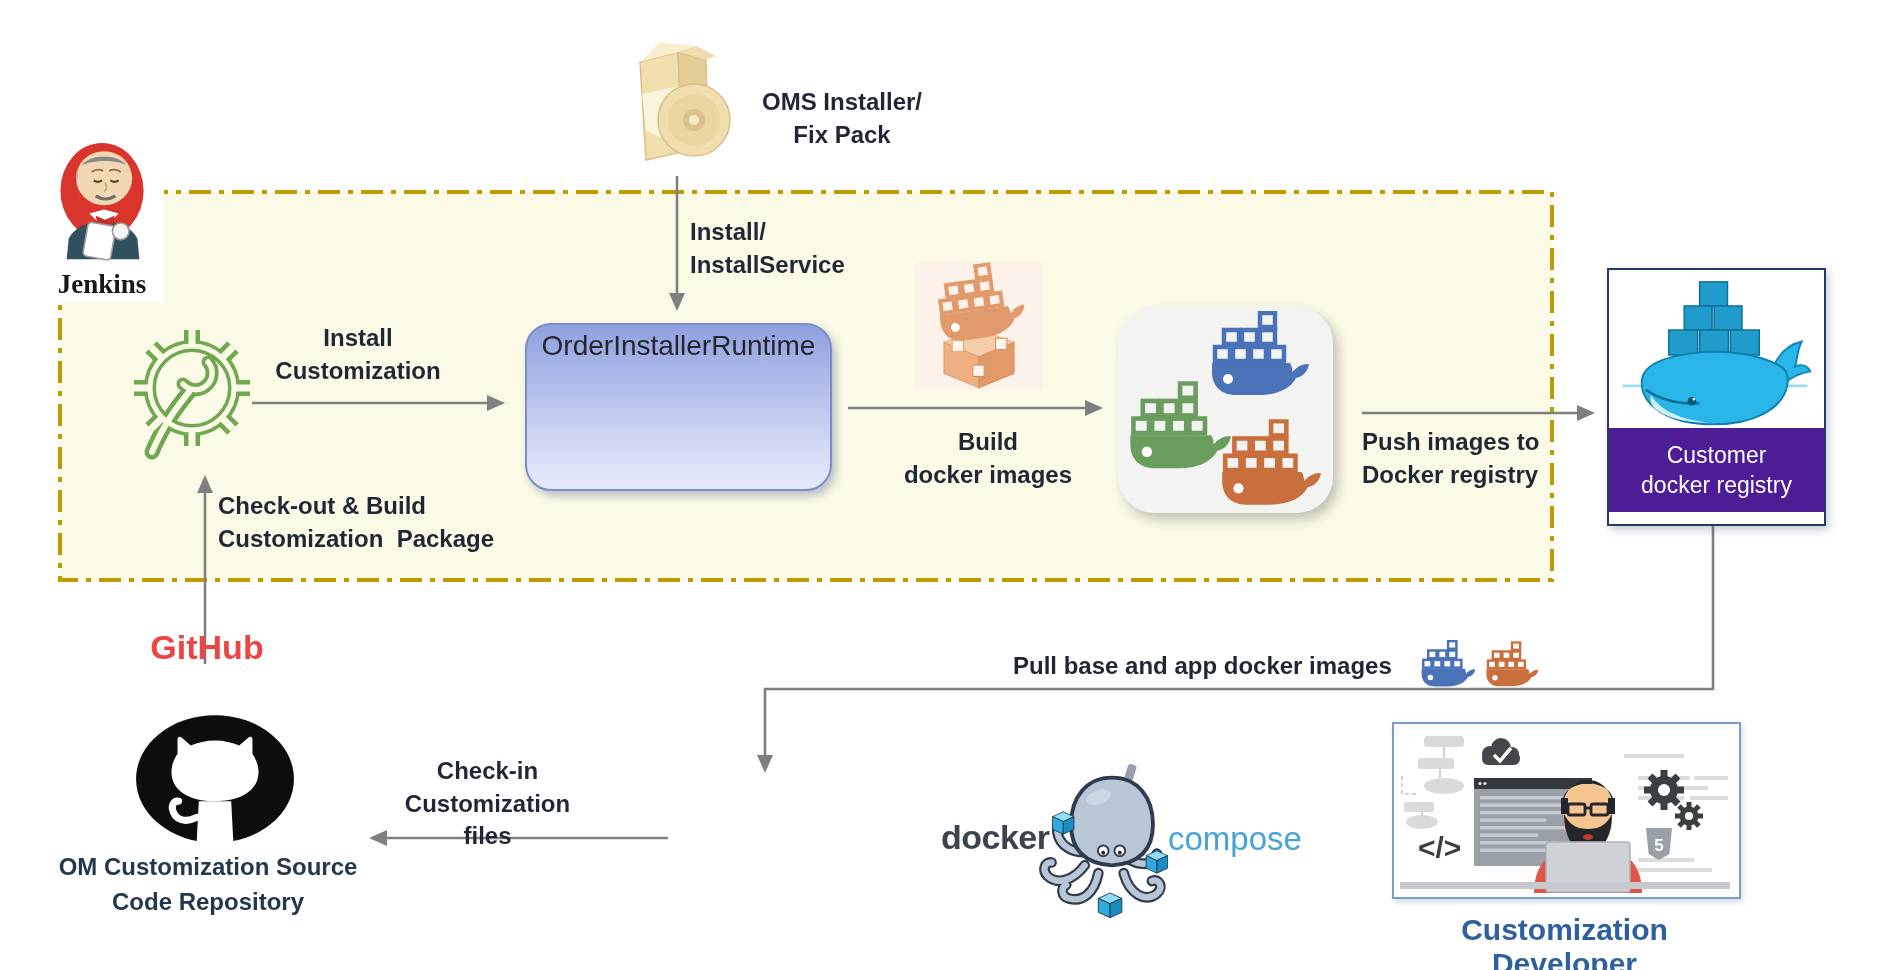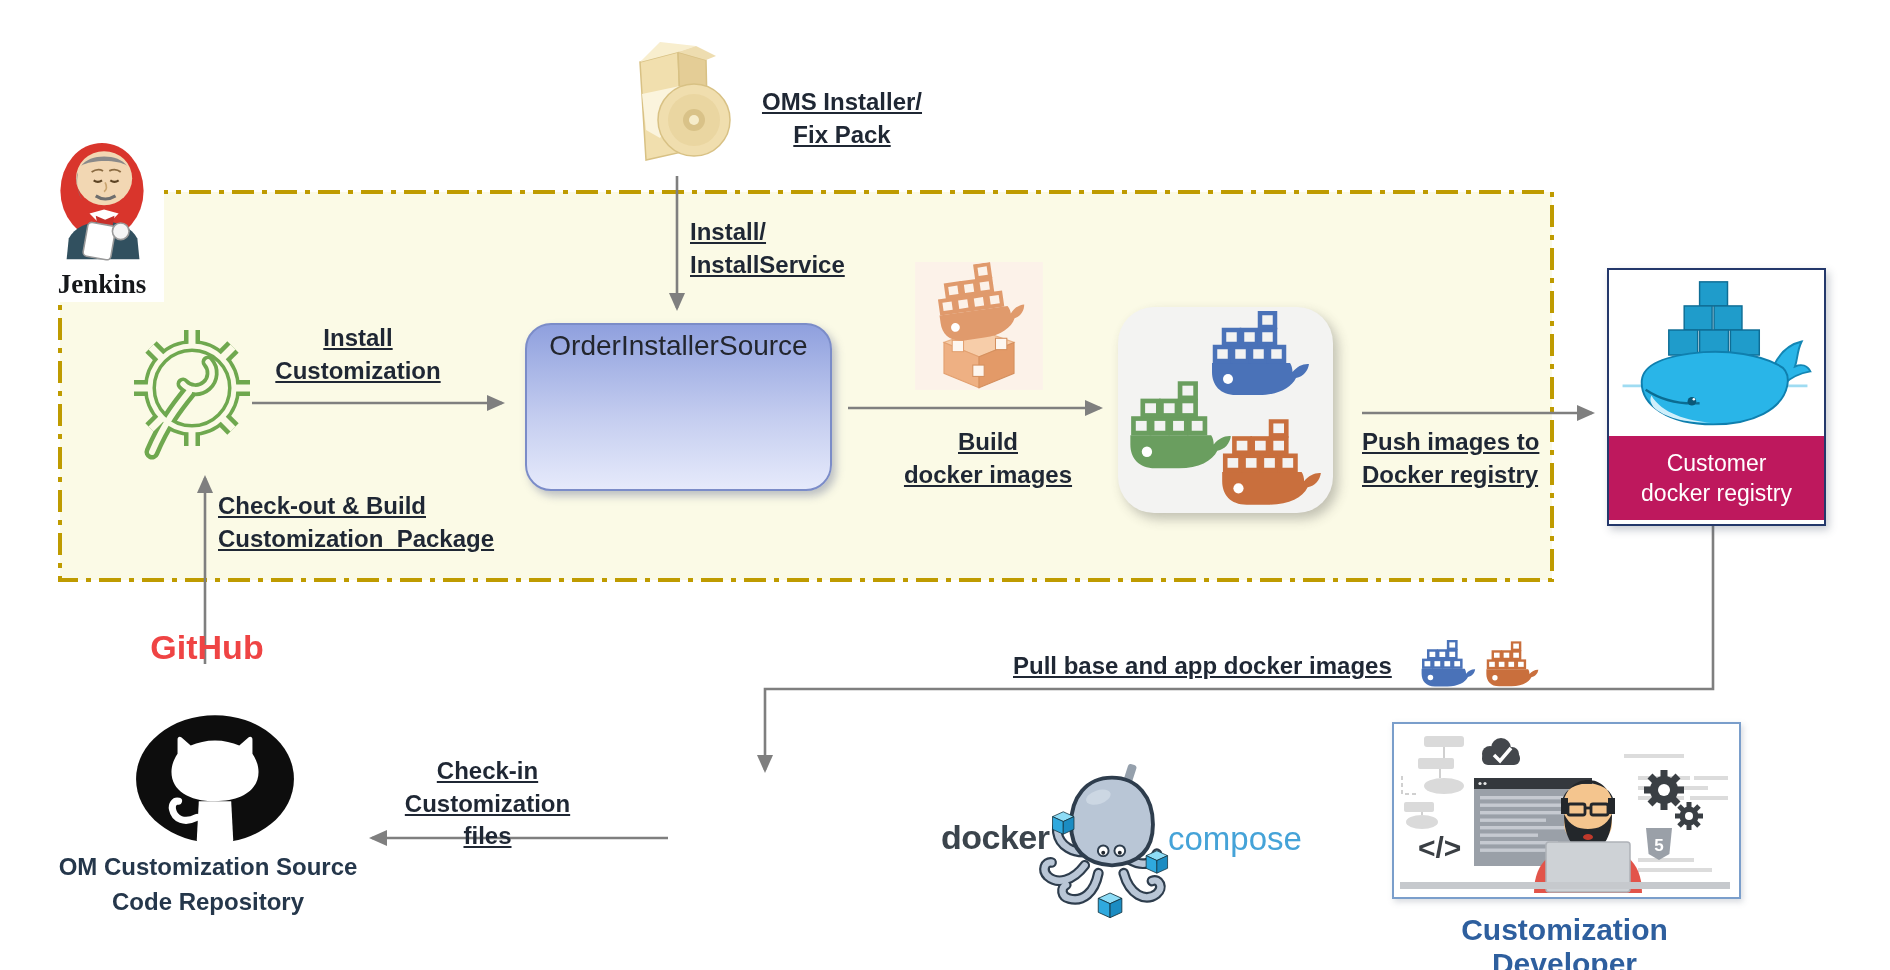--- a/index.html
+++ b/index.html
@@ -1,40 +1,40 @@
 <!DOCTYPE html>
 <html><head>
 <meta charset="utf-8">
 <style>
   html,body{margin:0;padding:0;background:#fff;}
   .canvas{position:relative;width:1890px;height:970px;background:#ffffff;overflow:hidden;
           font-family:"Liberation Sans",sans-serif;color:#1e2530;}
   .abs{position:absolute;}
   svg{display:block;}
   .layer{position:absolute;left:0;top:0;width:1890px;height:970px;pointer-events:none;}
-  .lbl{position:absolute;font-size:24px;font-weight:600;color:#1f2734;line-height:1.36;z-index:3;text-decoration:underline;}
+  .lbl{position:absolute;font-size:24px;font-weight:600;color:#1f2734;line-height:1.36;z-index:3;}
   .ctr{text-align:center;}
   .lbl span{display:block;}
   .pre{white-space:pre;}
   
   .omr-box{position:absolute;left:525px;top:323px;width:303px;height:164px;border-radius:26px;
            background:linear-gradient(180deg,#8fa0de 0%,#c3ccef 55%,#e6eafb 100%);
            border:2px solid #7b8cc8;box-shadow:4px 5px 9px rgba(110,120,150,.45);
            display:flex;flex-direction:row;justify-content:center;z-index:3;}
   .omr-box span{display:block;text-align:center;font-size:28px;font-weight:400;color:#23262e;line-height:41px;}
   .dev-box{position:absolute;left:668px;top:785px;width:229px;height:128px;border-radius:24px;
            background:linear-gradient(180deg,#eef3dd 0%,#cfeebc 55%,#b4e8a6 100%);
            border:2px solid #9db3cd;box-shadow:4px 5px 9px rgba(120,130,150,.4);
            display:flex;flex-direction:column;justify-content:center;z-index:3;}
   .dev-box span{display:block;text-align:center;font-size:27px;font-weight:400;color:#23262e;line-height:37px;}
   .whale-group{position:absolute;left:1118px;top:307px;width:215px;height:206px;border-radius:36px;
                background:#f3f3f2;box-shadow:5px 6px 12px rgba(60,60,60,.3);z-index:3;}
   .registry-box{position:absolute;left:1607px;top:268px;width:215px;height:254px;background:#fff;
                 border:2px solid #24386b;box-shadow:3px 4px 8px rgba(80,90,110,.3);z-index:3;}
-  .registry-band{position:absolute;left:0;bottom:4px;width:100%;height:84px;background:#be185d;
+  .registry-band{position:absolute;left:0;bottom:12px;width:100%;height:84px;background:#4c1d95;
                  display:flex;flex-direction:column;justify-content:center;}
   .registry-band span{display:block;text-align:center;color:#fff;font-size:23px;font-weight:400;line-height:30px;}
   .jenkins-wrap{position:absolute;left:40px;top:124px;width:124px;height:178px;background:#fff;z-index:3;}
   .jenkins-label{position:absolute;left:0;bottom:2px;width:100%;text-align:center;
                  font-family:"Liberation Serif",serif;font-weight:700;font-size:27px;color:#15171a;}
   .github-label{position:absolute;left:142px;top:628px;width:130px;text-align:center;
                 font-weight:700;font-size:34px;color:#ef4444;z-index:3;}
   .repo-label{position:absolute;left:38px;top:850px;width:340px;text-align:center;
               font-size:24px;font-weight:600;color:#25374b;line-height:1.45;z-index:3;}
   .dev-illu-box{position:absolute;left:1392px;top:722px;width:345px;height:173px;background:#fff;
@@ -166,21 +166,21 @@
   </svg>
 
   <div class="lbl ctr" style="left:268px;top:322px;width:180px">
     <span>Install</span>
     <span>Customization</span>
   </div>
 
   <div class="omr-box">
     <span>Order</span>
     <span>Installer</span>
-    <span>Source</span>
+    <span>Runtime</span>
   </div>
 
   <svg class="abs" style="left:915px;top:262px;z-index:3" width="128" height="134" viewBox="0 0 124 130">
     <rect x="0" y="0" width="124" height="124" fill="#fcf2e9"></rect>
     <rect x="54" y="54" width="14" height="28" fill="#f9e6d6"></rect>
     <polygon points="62,66 96,78 62,92 28,78" fill="#f7cda9" stroke="#e8b185" stroke-width="1"></polygon>
     <polygon points="28,78 62,92 62,122 28,108" fill="#eeb083" stroke="#e2a070" stroke-width="1"></polygon>
     <polygon points="96,78 62,92 62,122 96,108" fill="#e39a68" stroke="#d48f5e" stroke-width="1"></polygon>
     <rect x="36" y="76" width="11" height="11" fill="#fdf6ef" stroke="#e2a070"></rect>
     <rect x="78" y="74" width="11" height="11" fill="#fdf6ef" stroke="#d48f5e"></rect>

